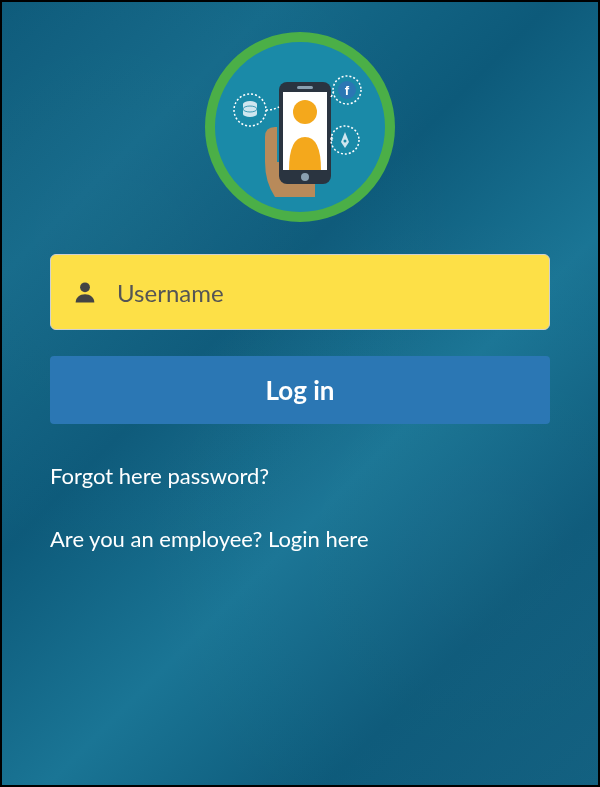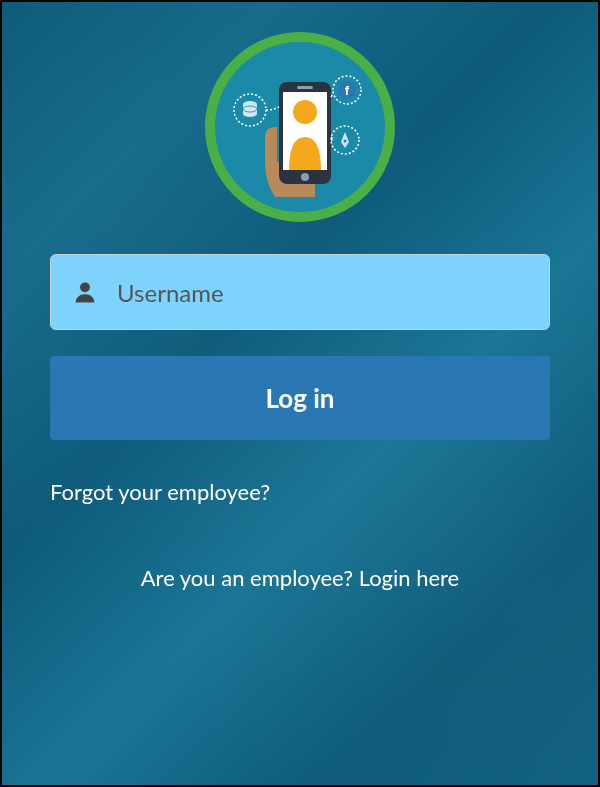--- a/index.html
+++ b/index.html
@@ -48,21 +48,21 @@
       position: relative;
     }
     .form-container {
       width: 500px;
       display: flex;
       flex-direction: column;
       gap: 20px;
       z-index: 1;
     }
     .input-row {
-      background: #7dd3fc;
+      background: #fde047;
       border-radius: 6px;
       border: 1px solid #d0d0d0;
       display: flex;
       align-items: center;
       padding: 0 20px;
       height: 76px;
     }
     .input-row .icon {
       width: 28px;
       height: 28px;
@@ -79,41 +79,41 @@
       background: transparent;
       font-family: inherit;
     }
     .input-row input::placeholder {
       color: #555;
     }
     .login-btn {
       background: #2b77b4;
       color: #fff;
       border: none;
-      height: 84px;
+      height: 68px;
       font-size: 26px;
       font-weight: 700;
       border-radius: 4px;
       cursor: pointer;
       font-family: inherit;
       margin-top: 6px;
     }
     .forgot-link {
       color: #fff;
       font-size: 22px;
       text-align: left;
       cursor: pointer;
       margin-top: 18px;
     }
     .employee-link {
       color: #fff;
       font-size: 22px;
-      text-align: center;
+      text-align: left;
       cursor: pointer;
-      margin-top: 39px;
+      margin-top: 16px;
     }
   </style>
 </head>
 <body>
 
 <div class="logo-circle">
   <svg class="logo-inner" viewBox="0 0 170 170">
 
     <path d="M 60 155 Q 50 140 50 120 L 50 95 Q 50 85 60 85 L 62 85 L 62 120 L 70 120 L 70 75 Q 85 68 100 78 L 100 155 Z" fill="#b88a5a"></path>
 
@@ -156,17 +156,17 @@
           <circle cx="12" cy="8" r="4.2"></circle>
           <path d="M4 21c0-4.2 3.6-7 8-7s8 2.8 8 7v0H4z"></path>
         </svg>
     </span>
     <input type="text" placeholder="Username" style="">
   </div>
 
 
   <button class="login-btn">Log in</button>
 
-  <div class="forgot-link">Forgot your employee?</div>
+  <div class="forgot-link">Forgot here password?</div>
 
   <div class="employee-link">Are you an employee? Login here</div>
 
 </div>
 
 </body></html>

